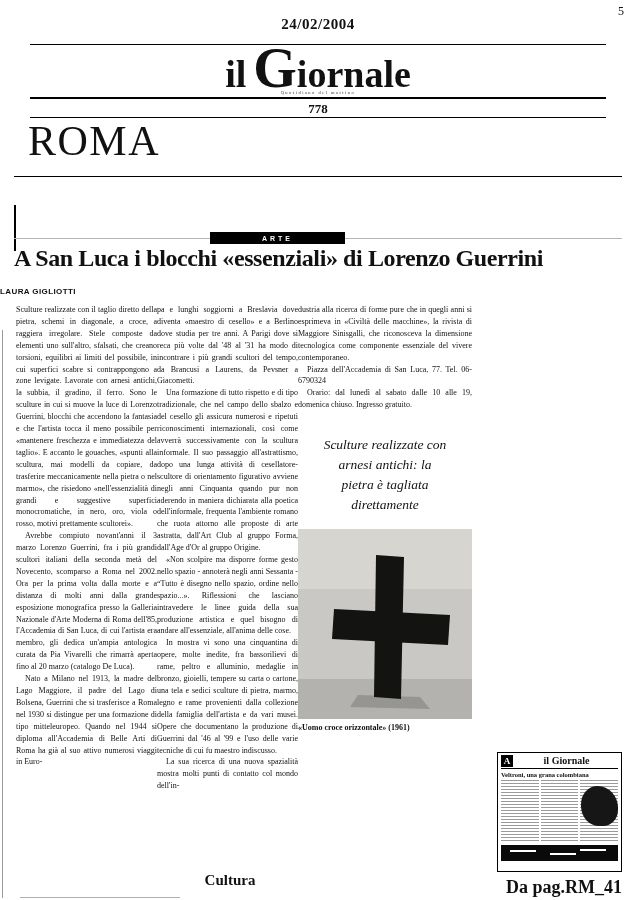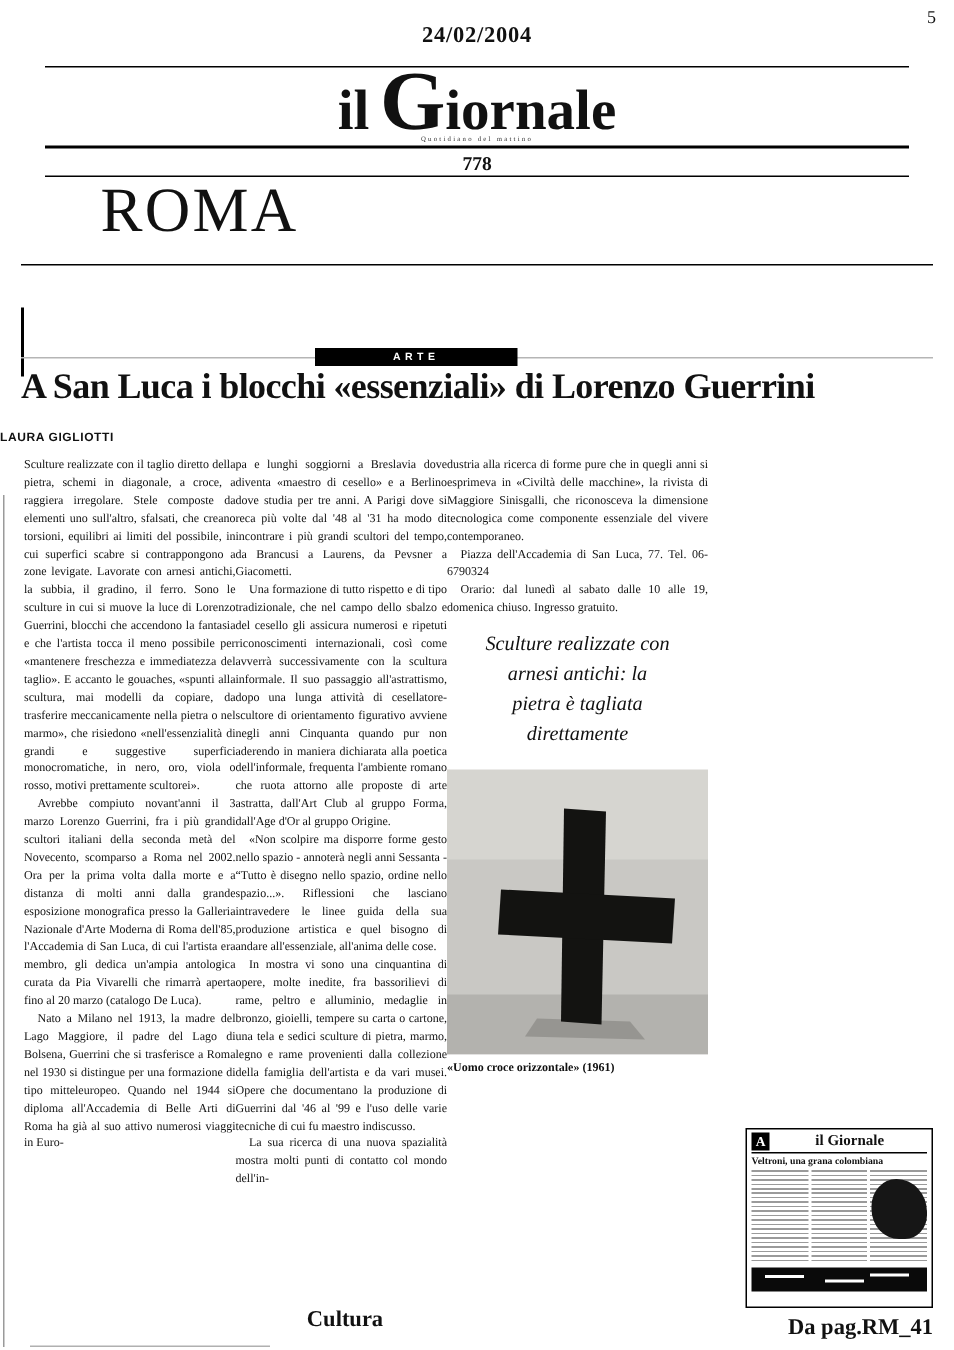--- a/index.html
+++ b/index.html
@@ -13,42 +13,42 @@
   .date  { position:absolute; top:16px; left:0; right:0; text-align:center; font-weight:bold; font-size:15px; letter-spacing:.5px; }
   .rule-a { top:44px; left:30px; width:576px; height:1px; }
   .masthead { position:absolute; top:44px; left:0; right:0; text-align:center; font-weight:bold; line-height:48px; }
   .mh-il { font-size:38px; margin-right:7px;margin-top:48px; }
   .mh-g  { font-size:56px; }
   .mh-rest { font-size:38px; }
   .tagline { position:absolute; top:90px; left:0; right:0; text-align:center; font-size:4.5px; letter-spacing:1.5px; color:#333; }
   .rule-b { top:97px; left:30px; width:576px; height:2px; }
   .edition { position:absolute; top:101px; left:0; right:0; text-align:center; font-weight:bold; font-size:13px; }
   .rule-c { top:117px; left:30px; width:576px; height:1px; }
-  .section { position:absolute; top:118px; left:28px; font-size:42px; font-weight:400; letter-spacing:1.5px; line-height:1.1;margin-left:39px; }
+  .section { position:absolute; top:118px; left:28px; font-size:42px; font-weight:400; letter-spacing:1.5px; line-height:1.1; }
   .rule-d { top:176px; left:14px; width:608px; height:1px; }
 
   .art-tick { position:absolute; left:14px; top:205px; width:2px; height:46px; background:#000; }
   .kicker-line { position:absolute; top:238px; left:14px; width:608px; height:1px; background:#b5b5b5; }
   .kicker { position:absolute; top:232px; left:210px; width:135px; height:12px; background:#000; color:#fff;
             font-family:"Liberation Sans", sans-serif; font-size:7px; font-weight:bold; letter-spacing:3px;
             display:flex; align-items:center; justify-content:center; }
   .headline { position:absolute; top:245px; left:14px; width:608px; font-size:24px; font-weight:700;
               letter-spacing:-0.4px; white-space:nowrap; }
   .byline { position:absolute; top:287px; left:0; font-family:"Liberation Sans", sans-serif;
             font-size:8px; font-weight:bold; letter-spacing:.4px; }
 
   .bodytext { position:absolute; left:16px; top:304px; width:476px; height:564px; overflow:hidden;
               display:flex; gap:0; font-size:8px; line-height:11.9px; text-align:justify; }
   .colA, .colB { width:141px; }
   .colC { width:174px; }
   .bodytext p { margin:0; }
   .bodytext p + p { text-indent:9px; }
 
   .pullquote { font-style:italic; font-size:13.5px; line-height:20px; text-align:center;
-               max-width:128px; margin:8px auto 14px; }
+               max-width:128px; margin:24px auto 14px; }
   .figure { margin-top:4px; line-height:0; }
   .caption { margin-top:4px; font-size:8px; font-weight:bold; text-align:left; line-height:10px; }
 
   .cultura { position:absolute; top:872px; left:130px; width:200px; text-align:center;
              font-weight:bold; font-size:15px; }
 
   .thumb { position:absolute; left:497px; top:752px; width:125px; height:120px; border:1px solid #000;
            background:#fff; padding:2px 3px; }
   .thumb-head { display:flex; align-items:center; gap:2px; border-bottom:1px solid #000; padding-bottom:1px; }
   .thumb-logo { width:12px; height:12px; background:#000; color:#fff; font-size:9px; font-weight:bold;
@@ -57,21 +57,21 @@
   .thumb-headline { font-size:6.5px; font-weight:bold; line-height:7px; margin:2px 0; }
   .thumb-cols { display:flex; gap:2px; height:62px; }
   .tcol { flex:1; background:repeating-linear-gradient(to bottom, #9a9a9a 0 1px, transparent 1px 3px); }
   .tcol-photo { position:relative; }
   .blob { position:absolute; left:1px; right:0; top:6px; bottom:16px; background:#161616;
           border-radius:45% 55% 40% 50%; }
   .thumb-strip { margin-top:3px; height:16px; background:#0a0a0a; position:relative; }
   .thumb-strip::after { content:""; position:absolute; left:9px; top:5px; width:26px; height:2px; background:#fff;
                         box-shadow:40px 3px 0 #fff, 70px -1px 0 #fff; }
   .frompage { position:absolute; top:877px; left:497px; width:125px; text-align:right;
-              font-weight:bold; font-size:15px; }
+              font-weight:bold; font-size:18px; }
 
   .scan-left { position:absolute; left:2px; top:330px; width:1px; height:568px; background:#9a9a9a; }
   .scan-bottom { position:absolute; left:20px; top:897px; width:160px; height:1px; background:#b0b0b0; }
 </style>
 </head>
 <body>
 
 <div class="page">
 
   <div class="folio">5</div>

